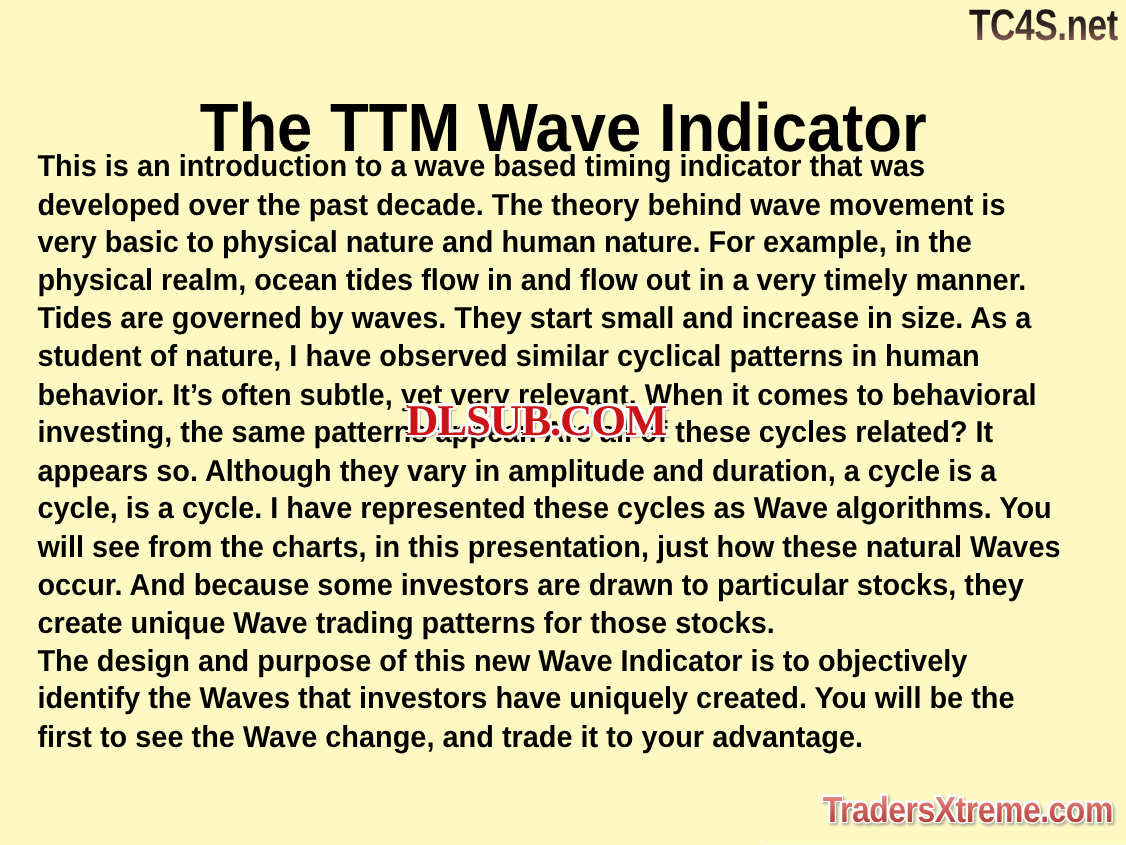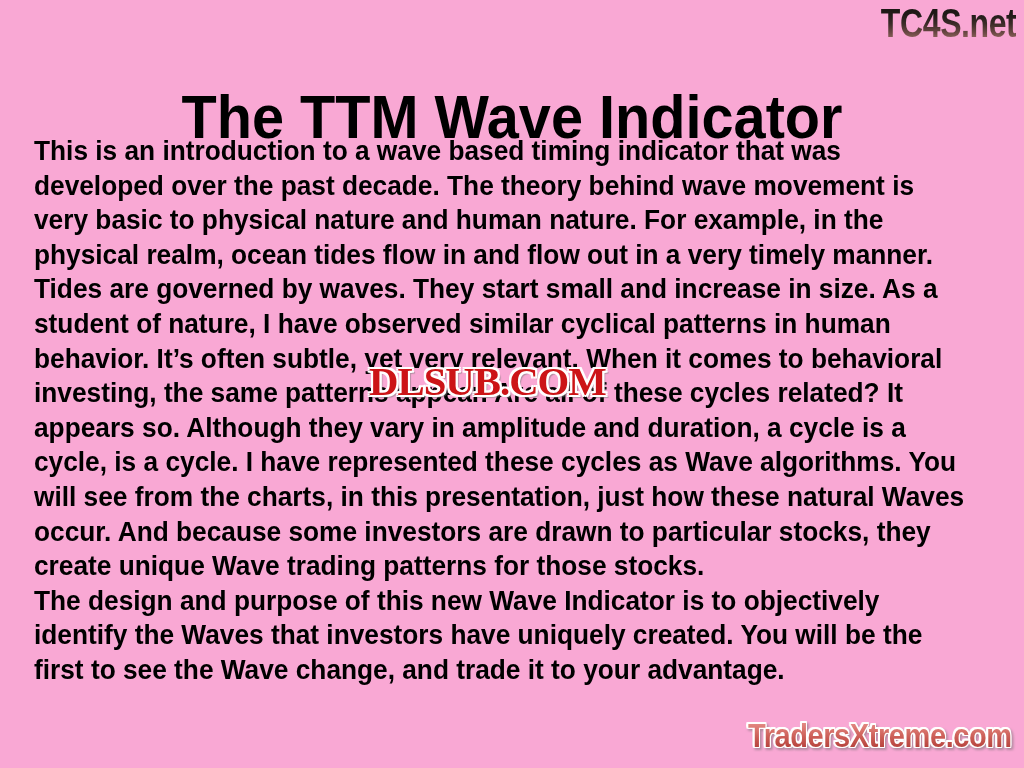--- a/index.html
+++ b/index.html
@@ -12,21 +12,21 @@
     background: #ffffff;
     font-family: "Liberation Sans", sans-serif;
     overflow: hidden;
     position: relative;
   }
 
   .slide {
     position: relative;
     width: 1024px;
     height: 768px;
-    background: #f9a8d4;
+    background: #fef9c3;
   }
 
   
   .brand-logo {
     position: absolute;
     top: 2px;
     right: 8px;
     font-family: "Liberation Sans", sans-serif;
     font-weight: bold;
     font-size: 40px;

